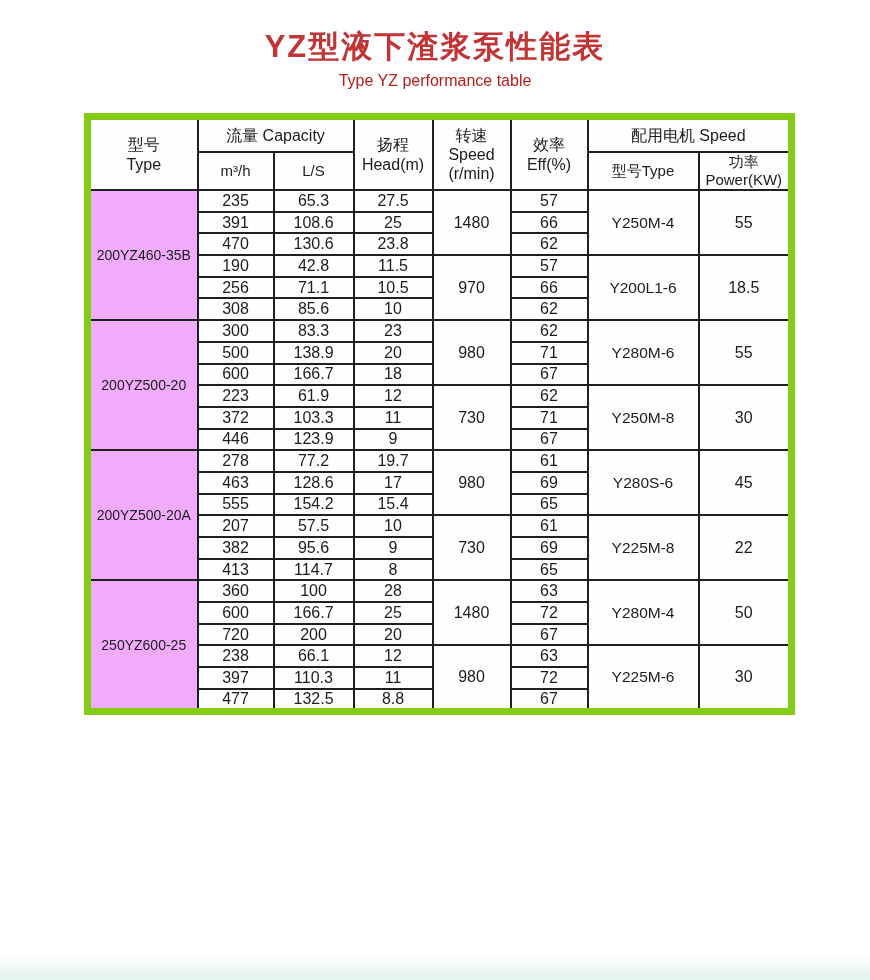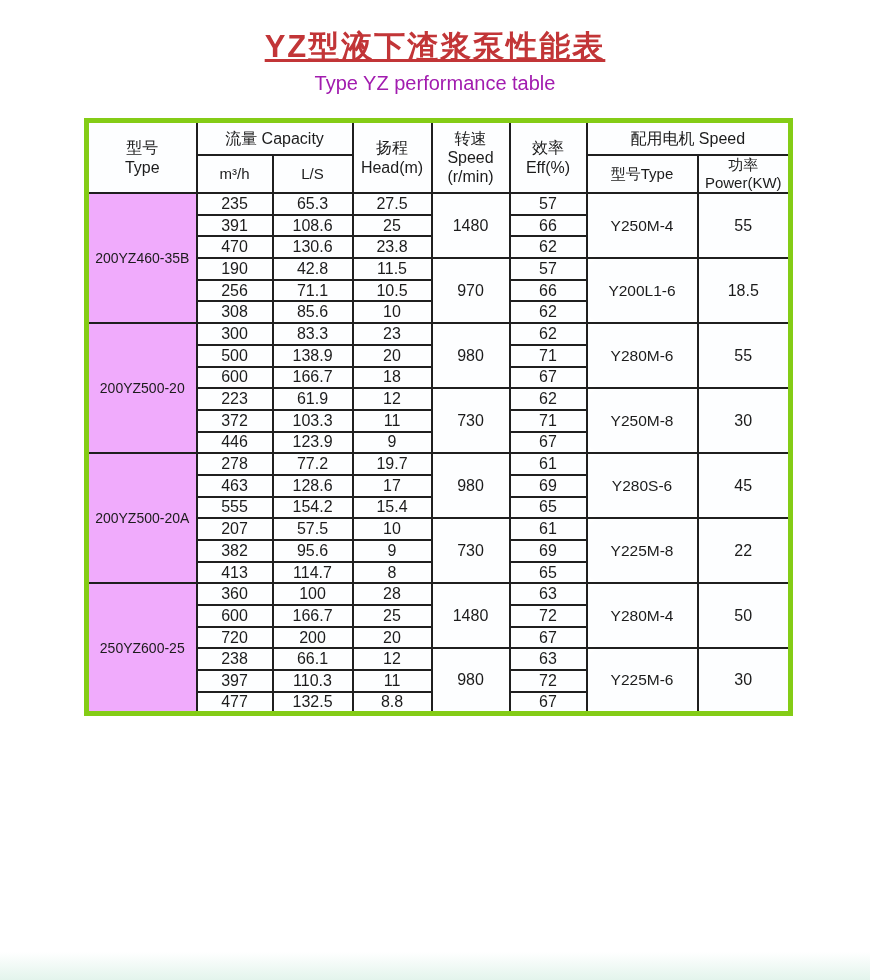--- a/index.html
+++ b/index.html
@@ -12,44 +12,43 @@
     color: #1c1c1c;
   }
   .page-title {
     margin: 0;
     padding-top: 26px;
     text-align: center;
     font-size: 31px;
     font-weight: bold;
     color: #c23537;
     letter-spacing: 2px;
-    text-decoration: underline;
   }
   .page-subtitle {
     margin: 4px 0 0 0;
     text-align: center;
-    font-size: 20px;
+    font-size: 16px;
     font-weight: normal;
-    color: #a21caf;
+    color: #b91c1c;
   }
   table.perf {
     border-collapse: collapse;
     table-layout: fixed;
     width: 704px;
     margin: 13px 0 0 84px;
   }
   table.perf td, table.perf th {
     border: 2px solid #1f1f1f;
     padding: 0;
     text-align: center;
     vertical-align: middle;
     background: #fdfeff;
     font-weight: normal;
   }
-  table.perf { border: 5px solid #84cc16; margin-top: 23px; }
+  table.perf { border: 7px solid #84cc16; margin-top: 23px; }
   thead th { background: #cde6ef; font-size: 16px; line-height: 1.2; }
   thead tr.hrow1 th { height: 31px; }
   thead tr.hrow2 th { height: 30px; font-size: 15px; }
   thead th .two-line { display: block; }
   tbody tr { height: 21.7px; }
   tbody td { font-size: 16px; }
   tbody td.model { background: #f0abfc; font-size: 14px; }
   tbody td.motor-type { font-size: 15.5px; border-radius: 15px; }
   .footnote {
     margin: 9px 0 0 86px;

